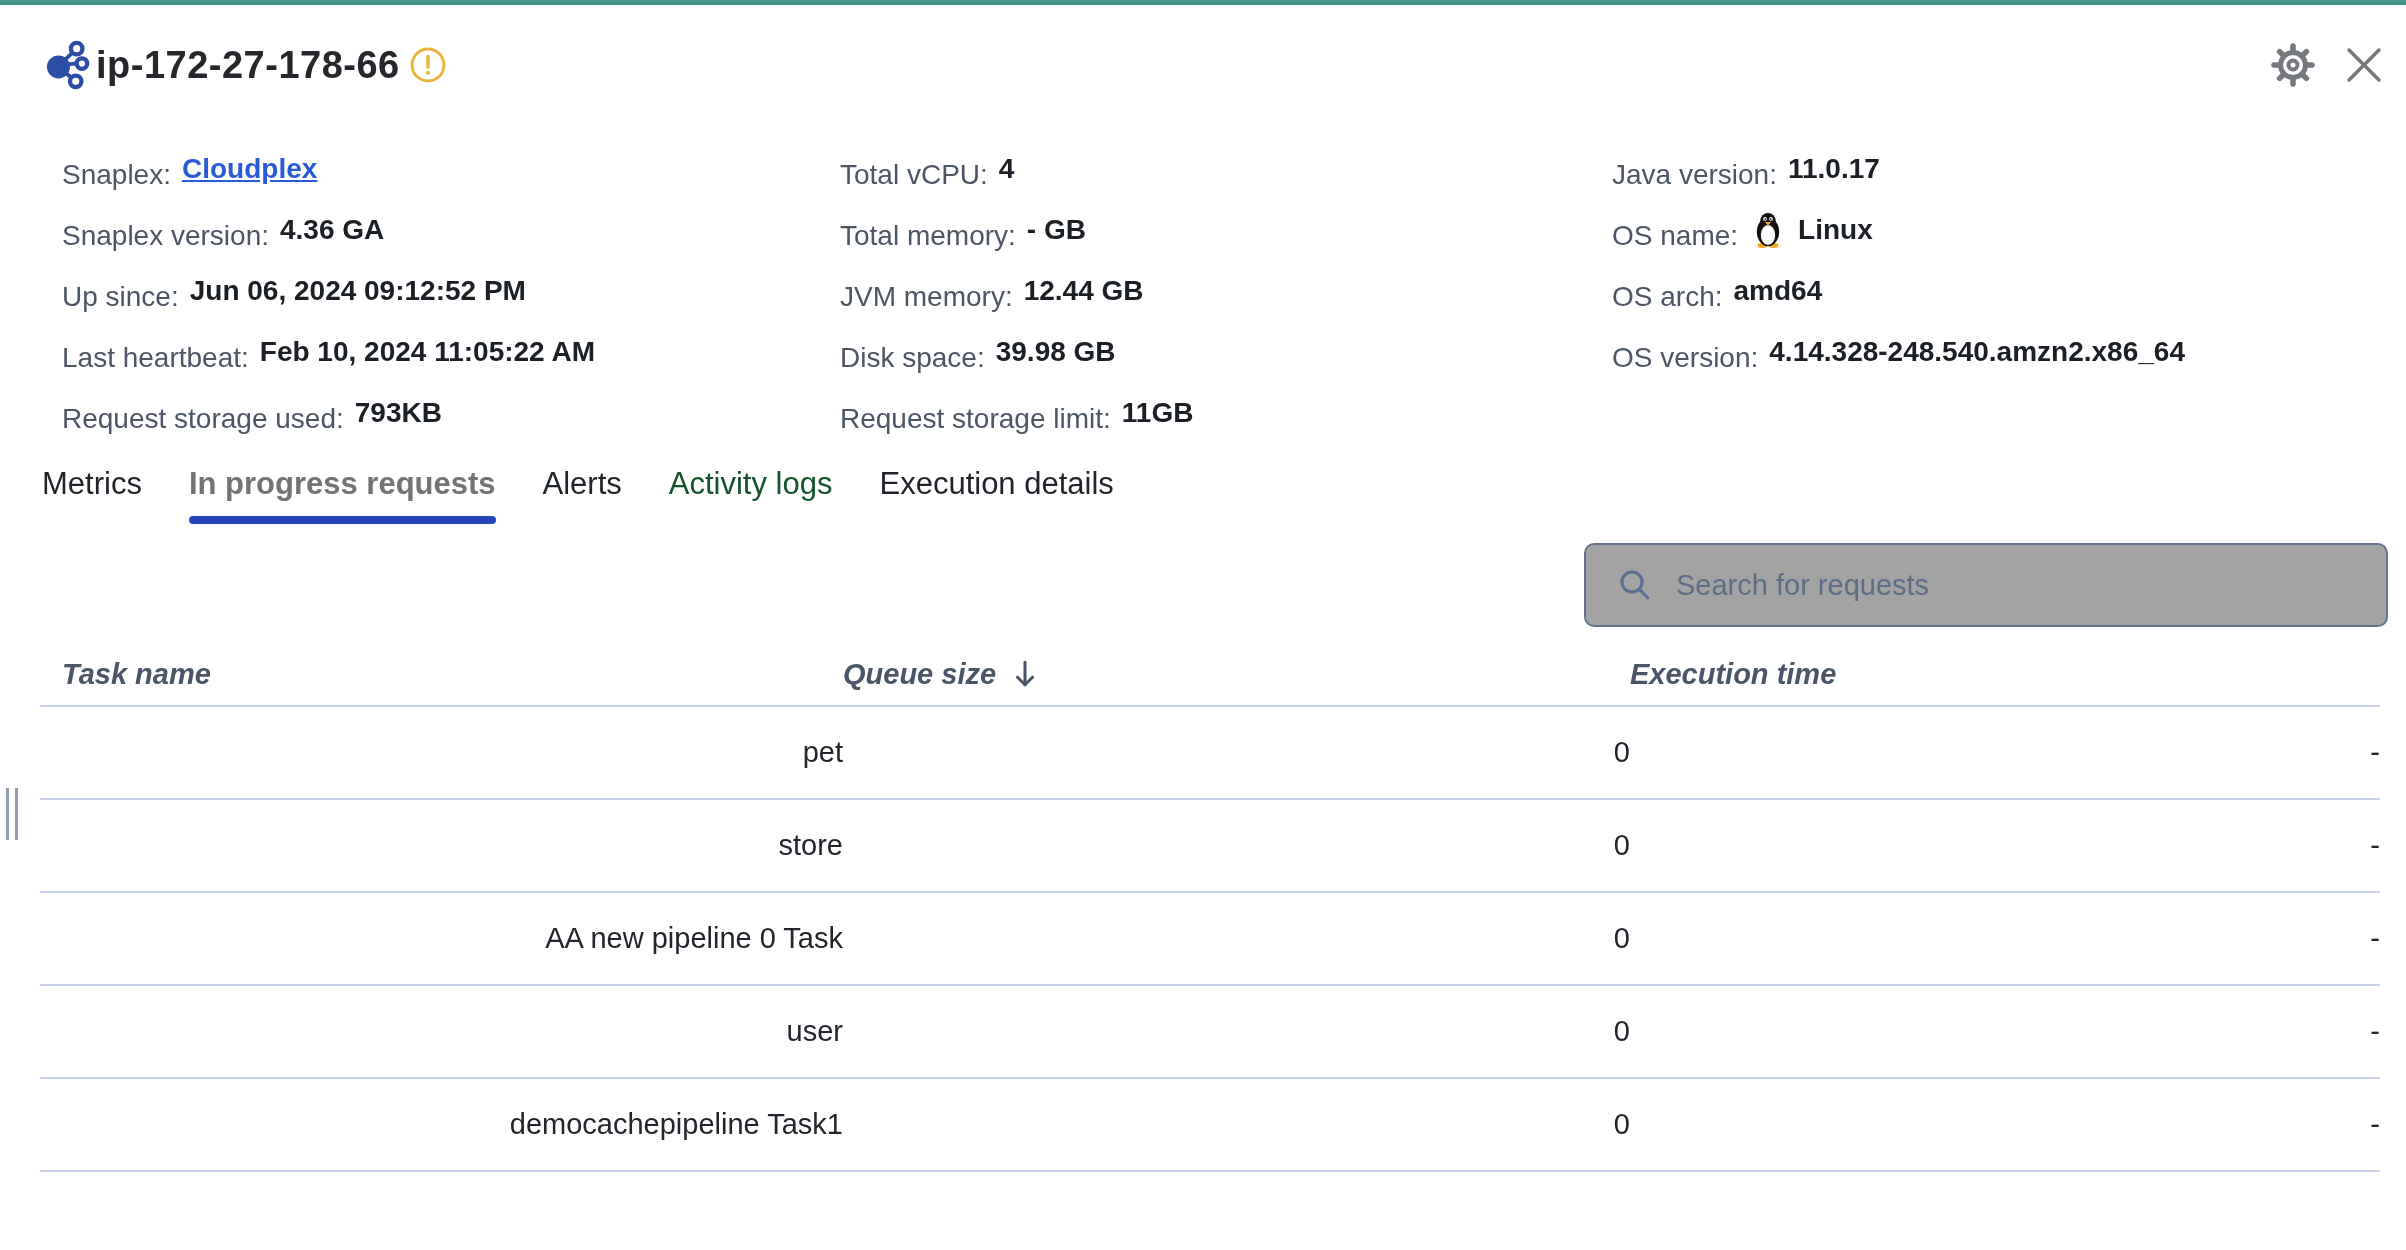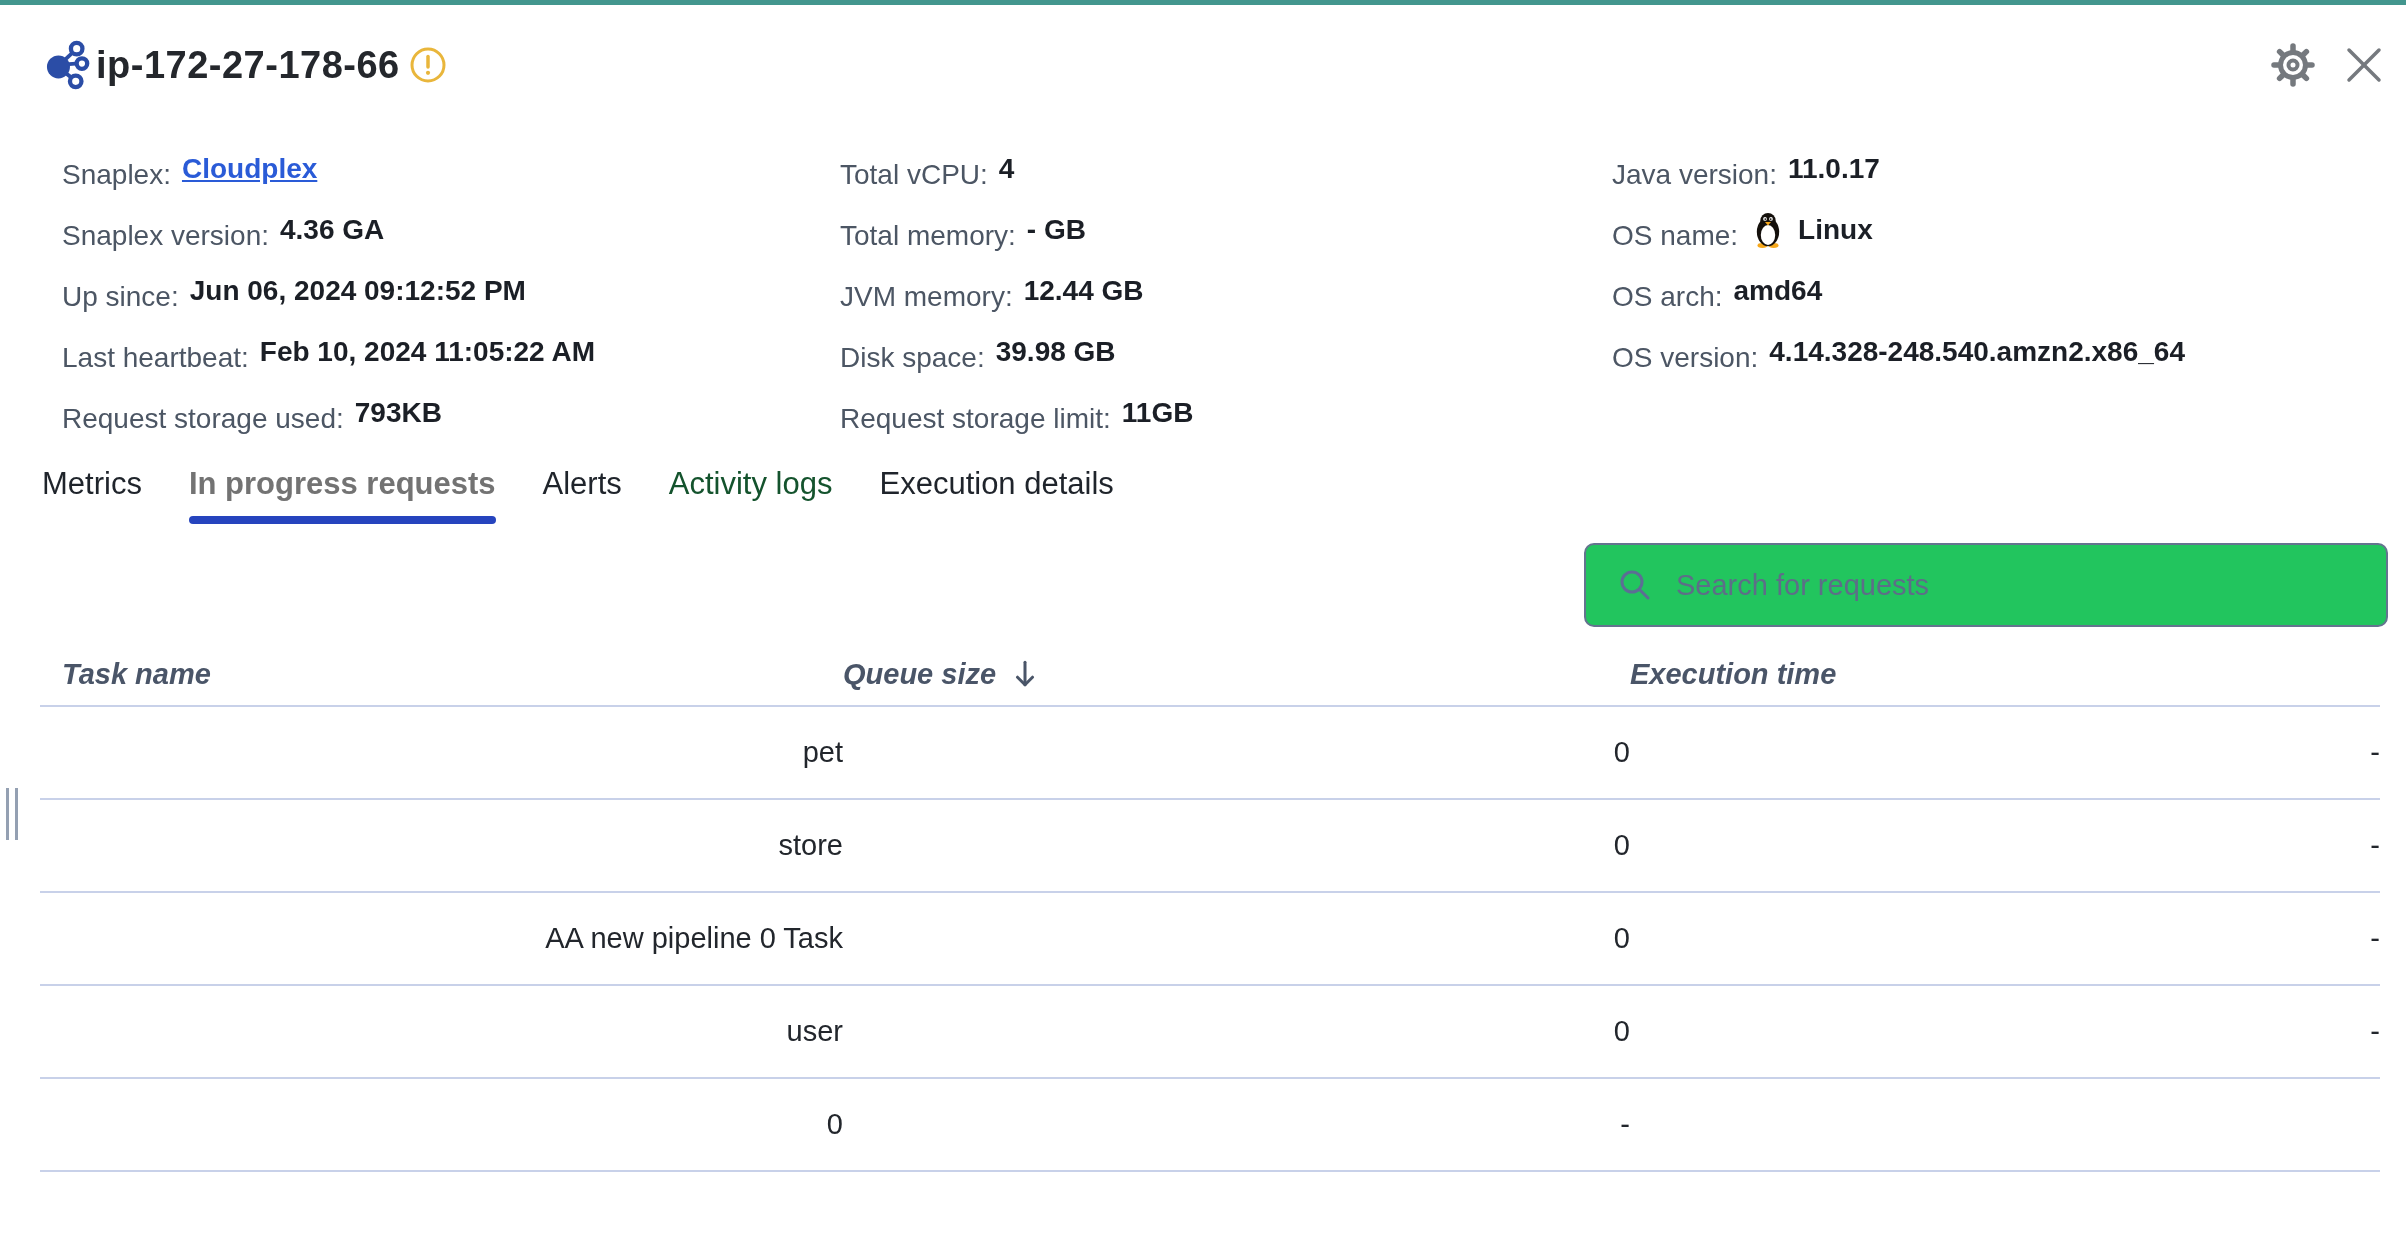--- a/index.html
+++ b/index.html
@@ -44,21 +44,21 @@
     content: ""; position: absolute; left: 0; right: 0; bottom: 0;
     height: 8px; border-radius: 5px; background: #2644BE;
   }
   .tab.disabled { color: #14532d; cursor: default; }
 
   
   .search-box {
     position: absolute; top: 543px; right: 18px;
     width: 804px; height: 84px;
     border: 2px solid #64748F; border-radius: 10px;
-    background: #22c55e;
+    background: #a3a3a3;
     display: flex; align-items: center; gap: 22px;
     padding: 0 24px 0 32px;
   }
   .search-box input {
     border: none; outline: none; flex: 1;
     font-size: 29px; color: #33415C;
     font-family: "Liberation Sans", sans-serif;
     background: transparent;
   }
   .search-box input::placeholder { color: #5D6E88; opacity: 1; }
@@ -271,20 +271,21 @@
     <span>AA new pipeline 0 Task</span>
     <span>0</span>
     <span>-</span>
   </div>
   <div class="t-row">
     <span>user</span>
     <span>0</span>
     <span>-</span>
   </div>
   <div class="t-row">
+    <span>democachepipeline Task1</span>
     <span>0</span>
     <span>-</span>
   </div>
 </div>
 
 <div class="drag-handle">
     <i></i>
     <i></i>
   </div>
 

